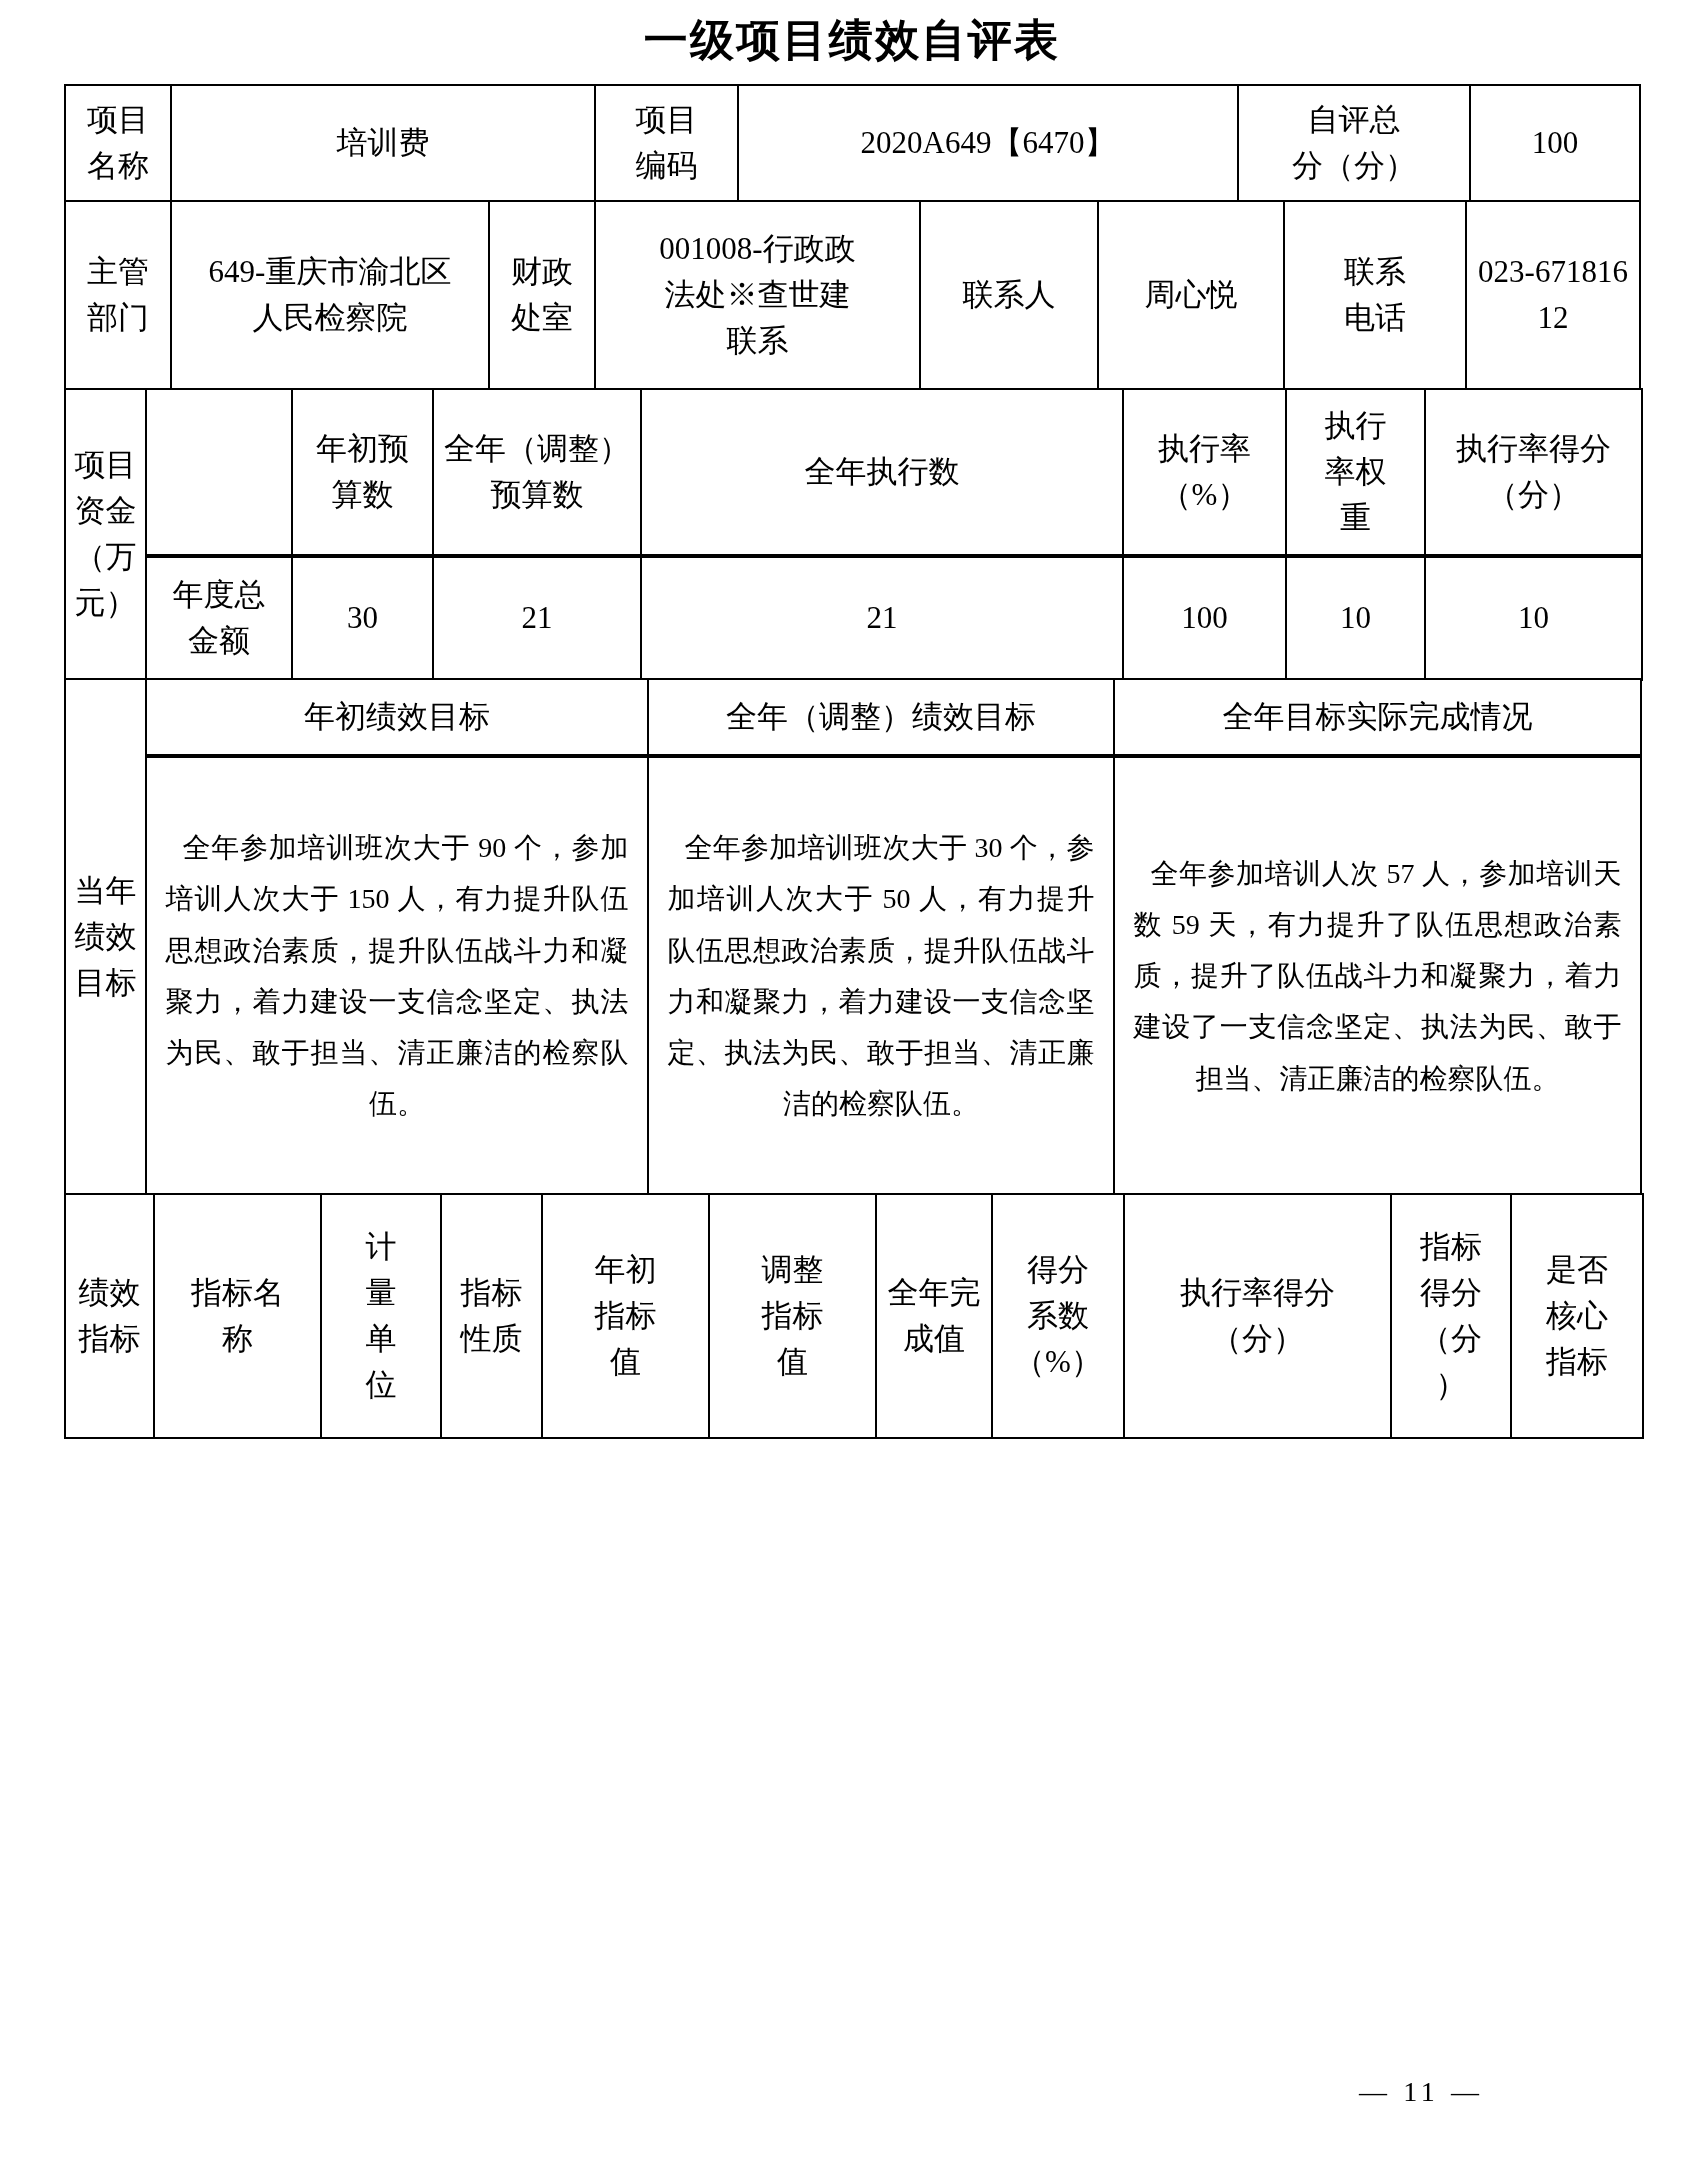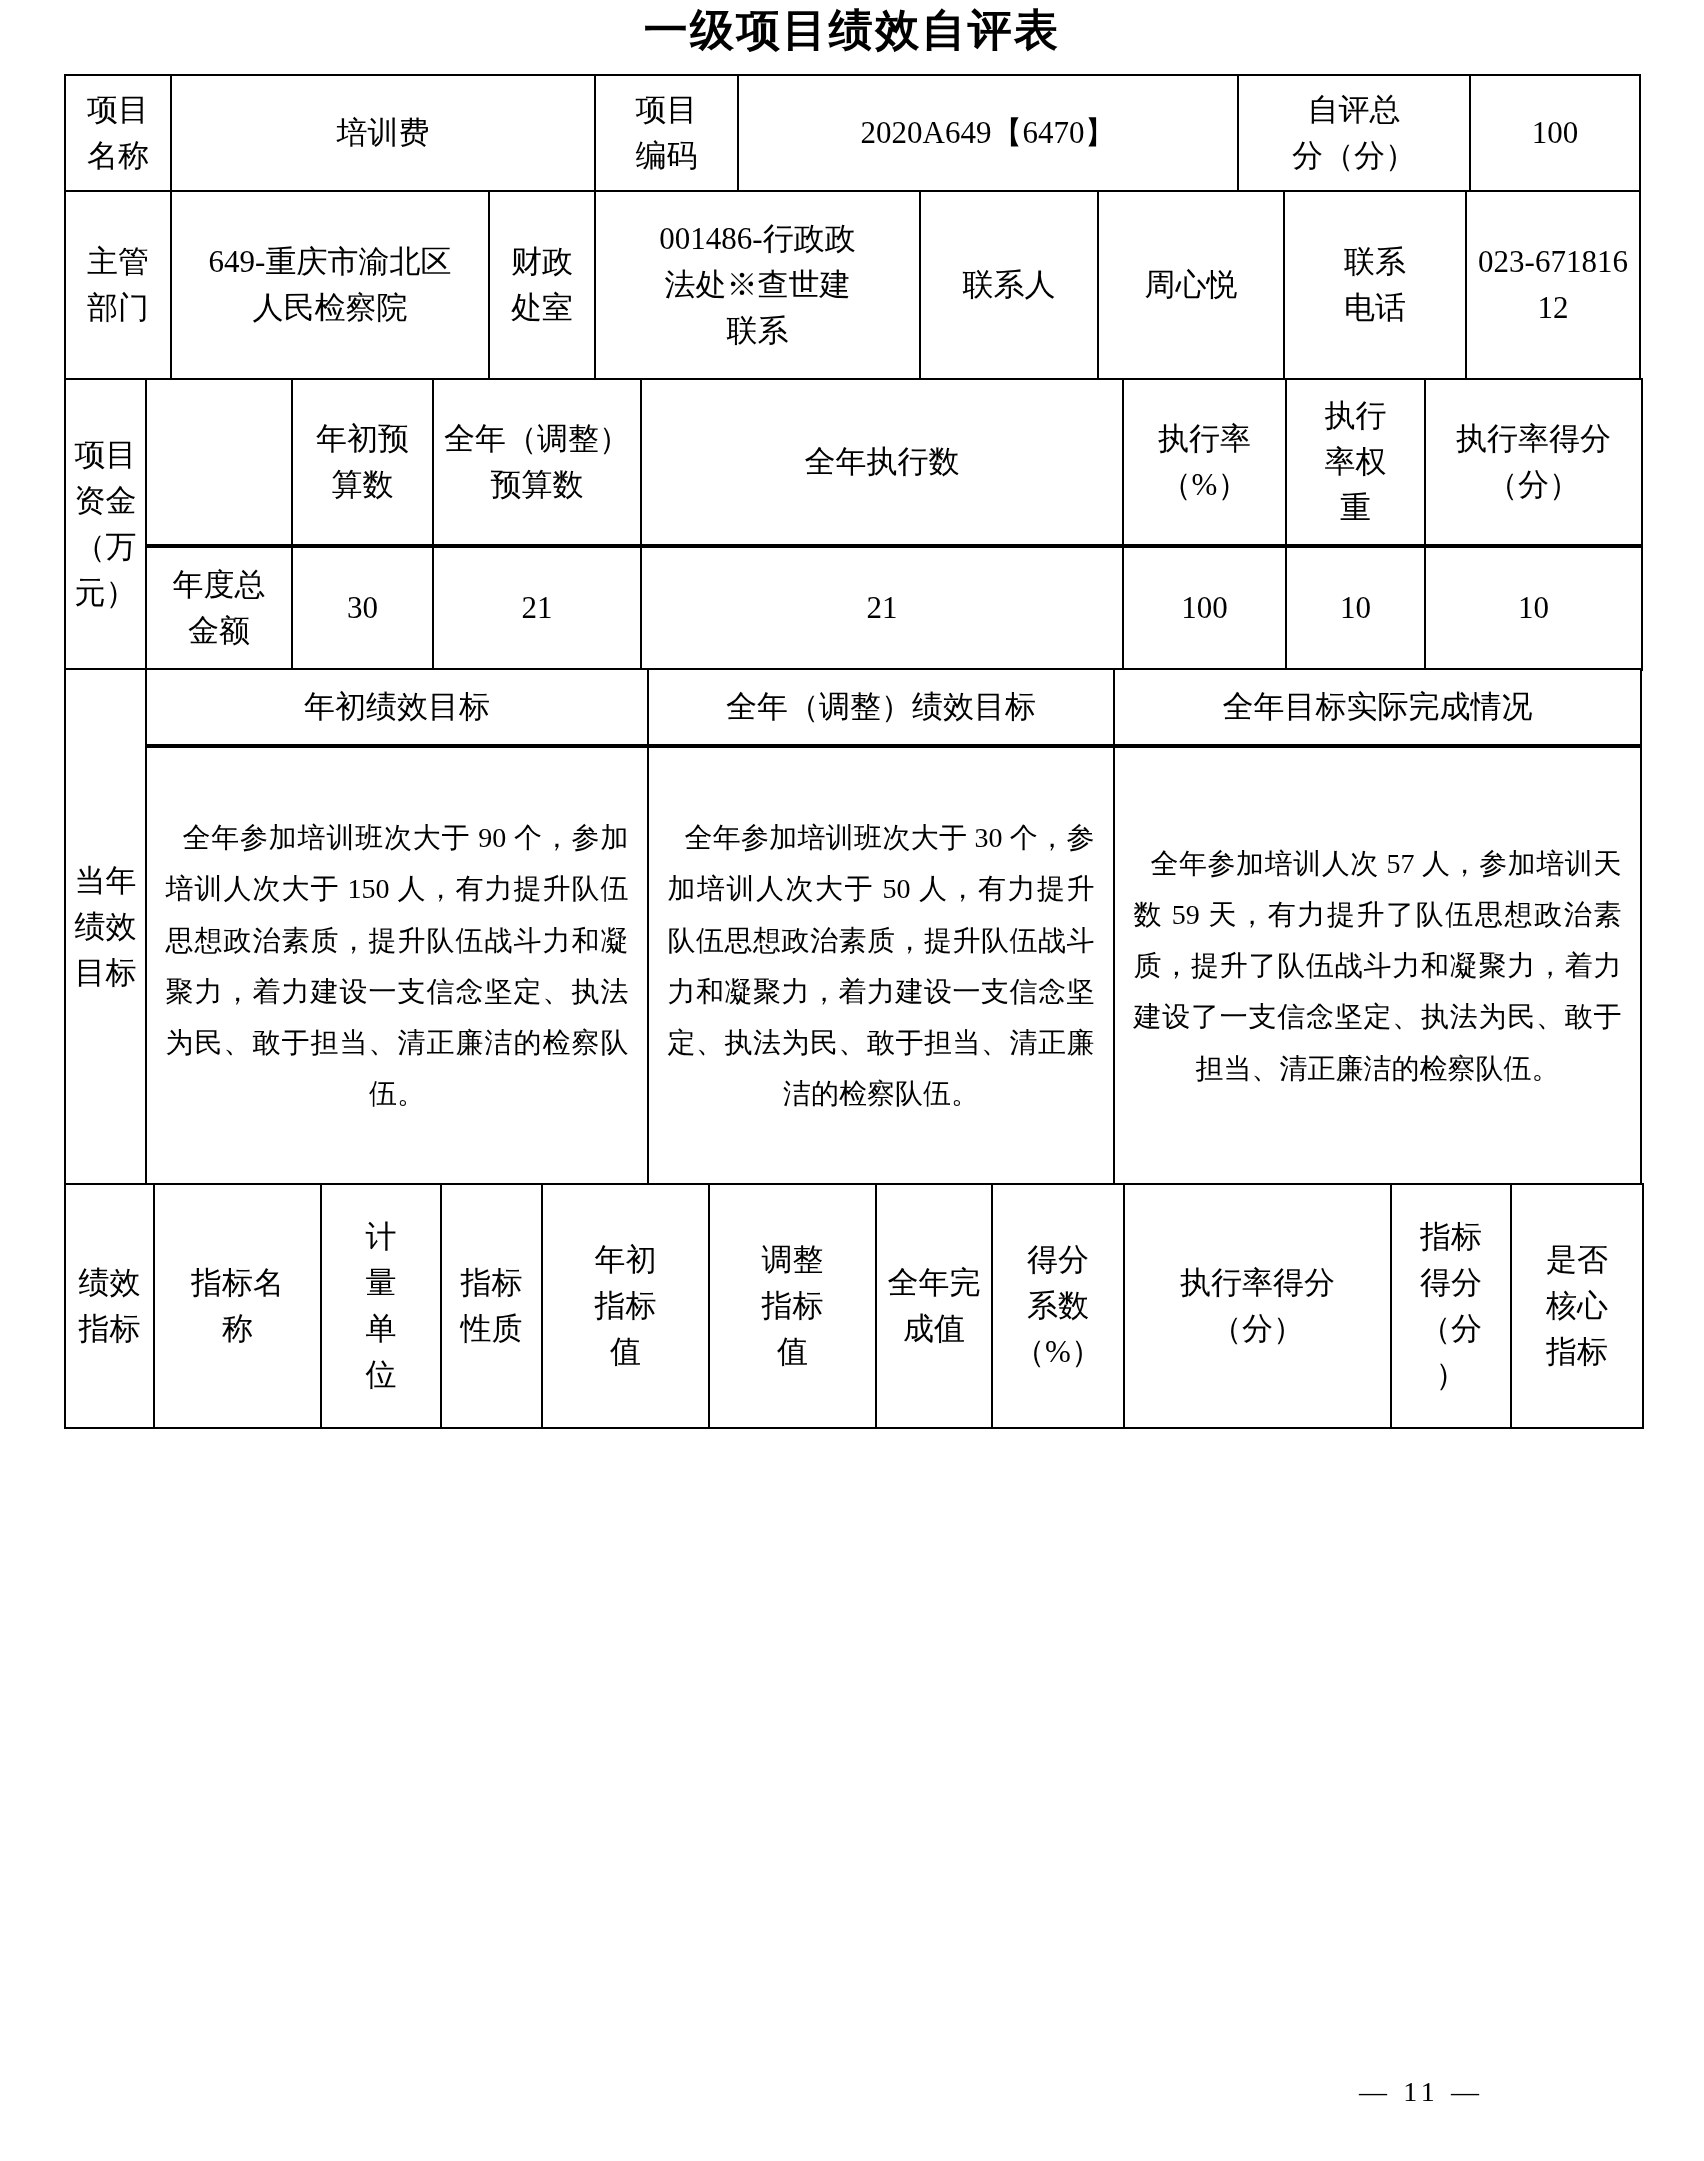--- a/index.html
+++ b/index.html
@@ -4,21 +4,21 @@
 <style>
   html,body { margin:0; padding:0; background:#ffffff; }
   .page {
     position:relative;
     width:1705px; height:2161px;
     background:#ffffff;
     color:#000;
     font-family:"Liberation Serif","DejaVu Serif",serif;
     overflow:hidden;
   }
-  .title-wrap { padding-top:8px; margin-left:64px; width:1576px; text-align:center; }
+  .title-wrap { padding-top:18px; margin-left:64px; width:1576px; text-align:center; }
   .doc-title {
     display:inline-block; margin:0 0 20px 0;
     font-size:44px; font-weight:bold; letter-spacing:2.3px; line-height:1.05;
   }
   table.sec {
     border-collapse:collapse; table-layout:fixed;
     width:1576px; margin-left:64px; background:#fff;
   }
   table.seam { margin-top:-2.3px; }
   td {
@@ -89,21 +89,21 @@
         <col style="width:174px">
     </colgroup>
     <tbody>
         <tr style="height:188px">
       <td>主管
 部门</td>
       <td>649-重庆市渝北区
 人民检察院</td>
       <td>财政
 处室</td>
-      <td>001486-行政政
+      <td>001008-行政政
 法处※查世建
 联系</td>
       <td>联系人</td>
       <td>周心悦</td>
       <td>联系
 电话</td>
       <td>023-671816
 12</td>
     </tr>
   </tbody>

